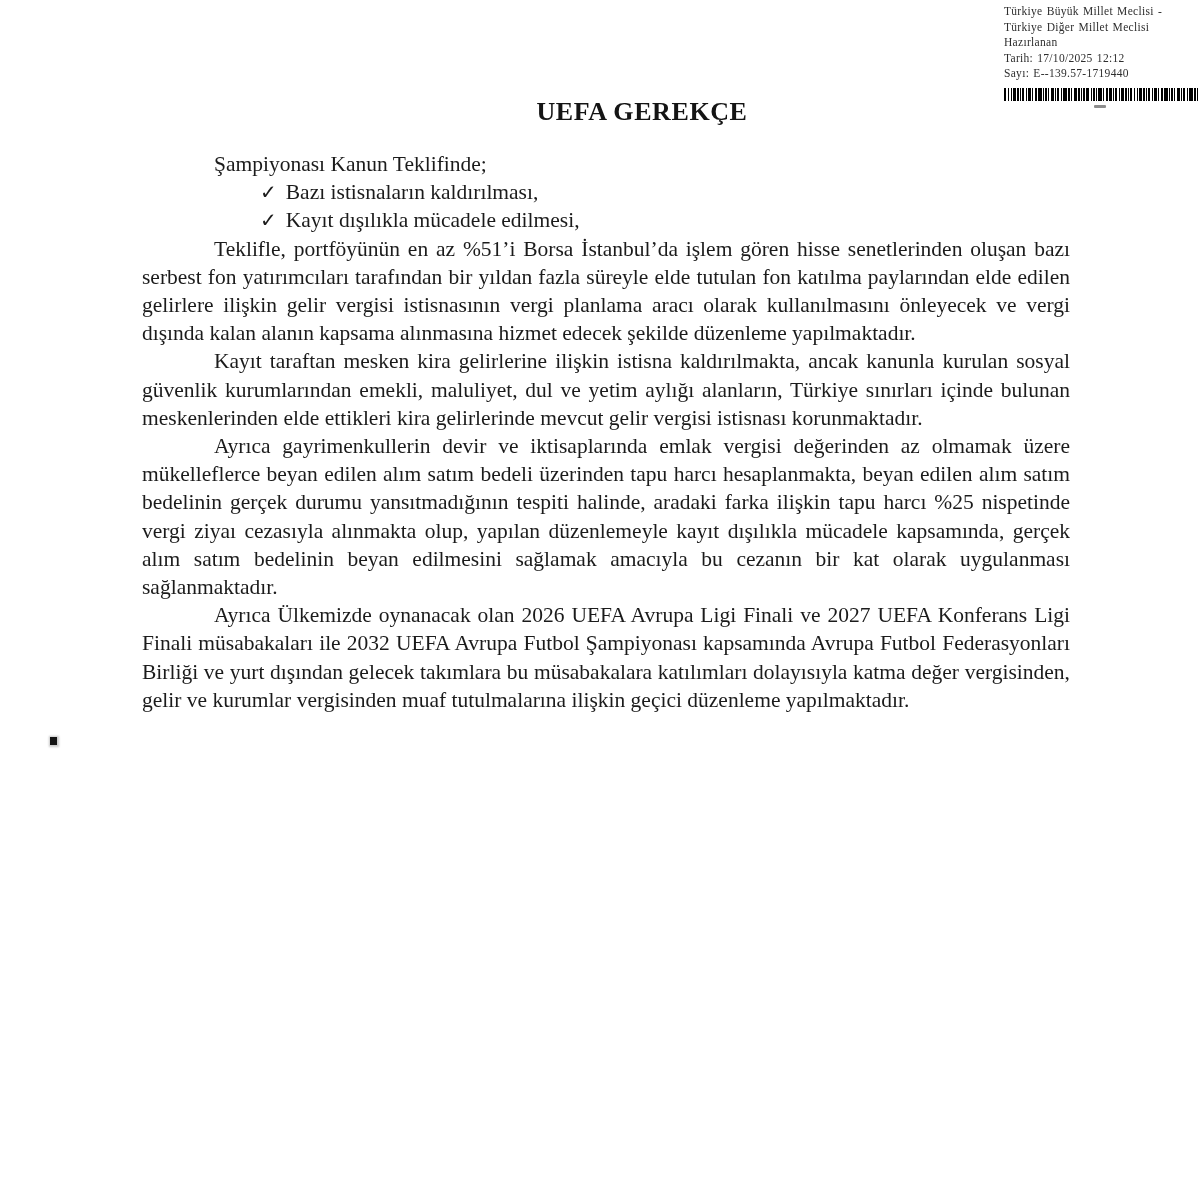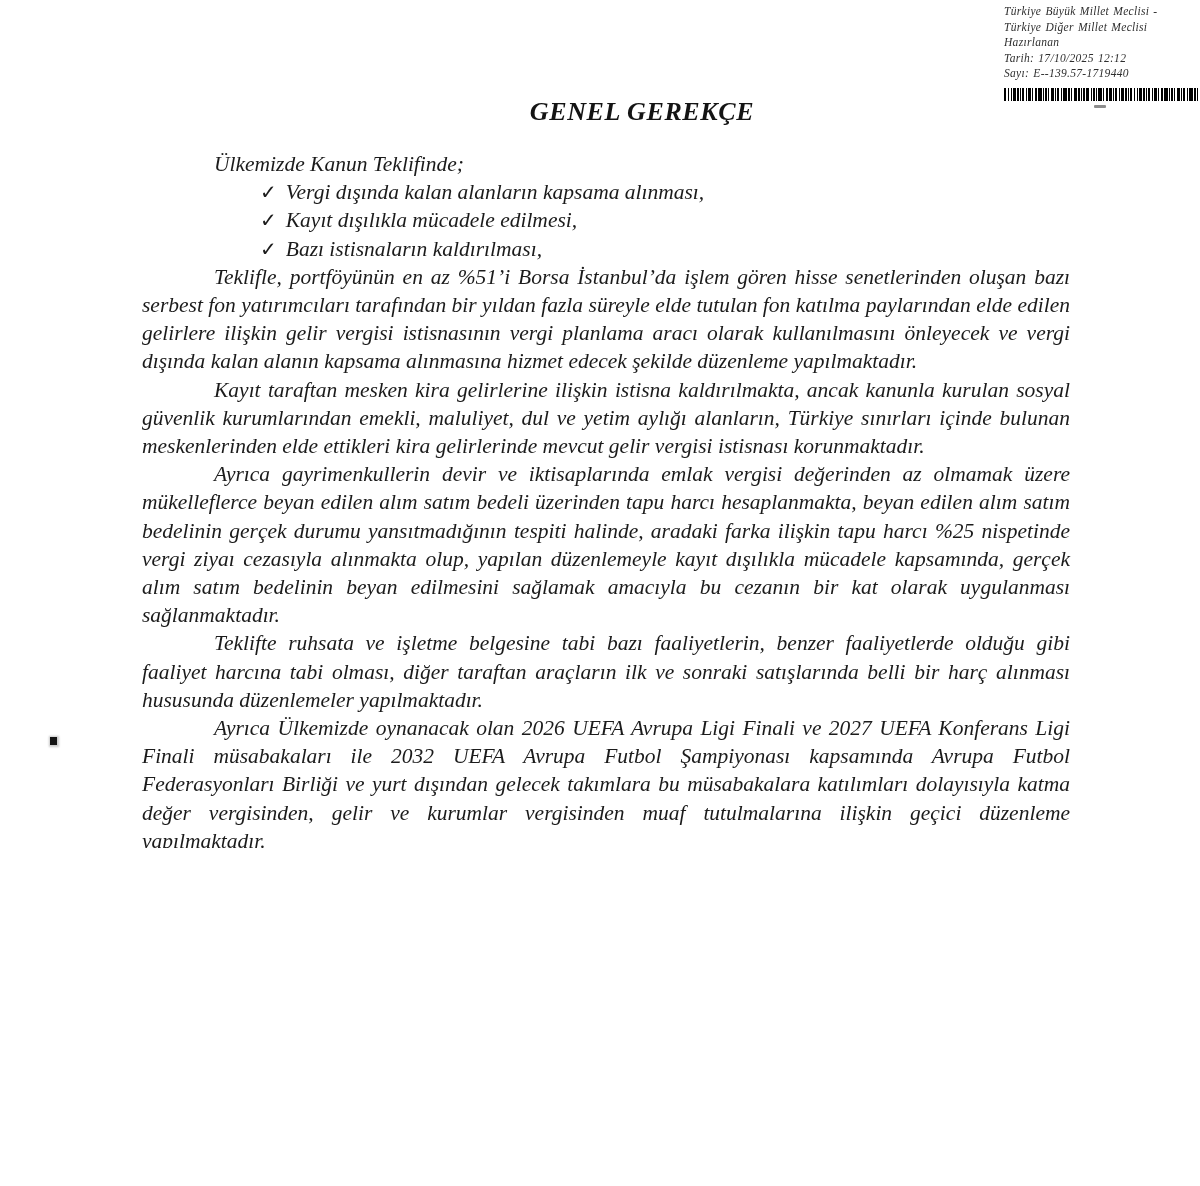--- a/index.html
+++ b/index.html
@@ -5,21 +5,20 @@
   * { margin: 0; padding: 0; box-sizing: border-box; }
   html, body { background: #ffffff; }
   .page {
     position: relative;
     width: 1200px;
     height: 848px;
     background: #ffffff;
     font-family: "Liberation Serif", serif;
     color: #191919;
     overflow: hidden;
-    font-style: italic;
   }
   
   .stamp {
     position: absolute;
     left: 1004px;
     top: 4px;
     width: 196px;
     font-size: 11.5px;
     line-height: 15.6px;
     color: #2e2e2e;
@@ -227,33 +226,31 @@
       <div class="gap" style="width: 1px;"></div>
       <div class="bar" style="width: 4px;"></div>
       <div class="gap" style="width: 1px;"></div>
       <div class="bar" style="width: 2px;"></div>
       <div class="gap" style="width: 1px;"></div>
       <div class="bar" style="width: 1px;"></div>
       <div class="gap" style="width: 2px;"></div>
     </div>
   <div class="smudge"></div>
 
-  <div class="title">GENEL GEREKÇE</div>
+  <div class="title">UEFA GEREKÇE</div>
 
   <div class="content">
-    <p class="intro">Ülkemizde Kanun Teklifinde;</p>
+    <p class="intro">Şampiyonası Kanun Teklifinde;</p>
 
     <div>
-      <div class="bullet"><span class="check">✓</span><span>Vergi dışında kalan alanların kapsama alınması,</span></div>
+      <div class="bullet"><span class="check">✓</span><span>Bazı istisnaların kaldırılması,</span></div>
       <div class="bullet"><span class="check">✓</span><span>Kayıt dışılıkla mücadele edilmesi,</span></div>
-      <div class="bullet"><span class="check">✓</span><span>Bazı istisnaların kaldırılması,</span></div>
     </div>
 
     <p class="para">Teklifle, portföyünün en az %51’i Borsa İstanbul’da işlem gören hisse senetlerinden oluşan bazı serbest fon yatırımcıları tarafından bir yıldan fazla süreyle elde tutulan fon katılma paylarından elde edilen gelirlere ilişkin gelir vergisi istisnasının vergi planlama aracı olarak kullanılmasını önleyecek ve vergi dışında kalan alanın kapsama alınmasına hizmet edecek şekilde düzenleme yapılmaktadır.</p>
     <p class="para">Kayıt taraftan mesken kira gelirlerine ilişkin istisna kaldırılmakta, ancak kanunla kurulan sosyal güvenlik kurumlarından emekli, maluliyet, dul ve yetim aylığı alanların, Türkiye sınırları içinde bulunan meskenlerinden elde ettikleri kira gelirlerinde mevcut gelir vergisi istisnası korunmaktadır.</p>
     <p class="para">Ayrıca gayrimenkullerin devir ve iktisaplarında emlak vergisi değerinden az olmamak üzere mükelleflerce beyan edilen alım satım bedeli üzerinden tapu harcı hesaplanmakta, beyan edilen alım satım bedelinin gerçek durumu yansıtmadığının tespiti halinde, aradaki farka ilişkin tapu harcı %25 nispetinde vergi ziyaı cezasıyla alınmakta olup, yapılan düzenlemeyle kayıt dışılıkla mücadele kapsamında, gerçek alım satım bedelinin beyan edilmesini sağlamak amacıyla bu cezanın bir kat olarak uygulanması sağlanmaktadır.</p>
-    <p class="para">Teklifte ruhsata ve işletme belgesine tabi bazı faaliyetlerin, benzer faaliyetlerde olduğu gibi faaliyet harcına tabi olması, diğer taraftan araçların ilk ve sonraki satışlarında belli bir harç alınması hususunda düzenlemeler yapılmaktadır.</p>
     <p class="para">Ayrıca Ülkemizde oynanacak olan 2026 UEFA Avrupa Ligi Finali ve 2027 UEFA Konferans Ligi Finali müsabakaları ile 2032 UEFA Avrupa Futbol Şampiyonası kapsamında Avrupa Futbol Federasyonları Birliği ve yurt dışından gelecek takımlara bu müsabakalara katılımları dolayısıyla katma değer vergisinden, gelir ve kurumlar vergisinden muaf tutulmalarına ilişkin geçici düzenleme yapılmaktadır.</p>
   </div>
 
   <div class="dot"></div>
 
 </div>
 
 </body></html>

